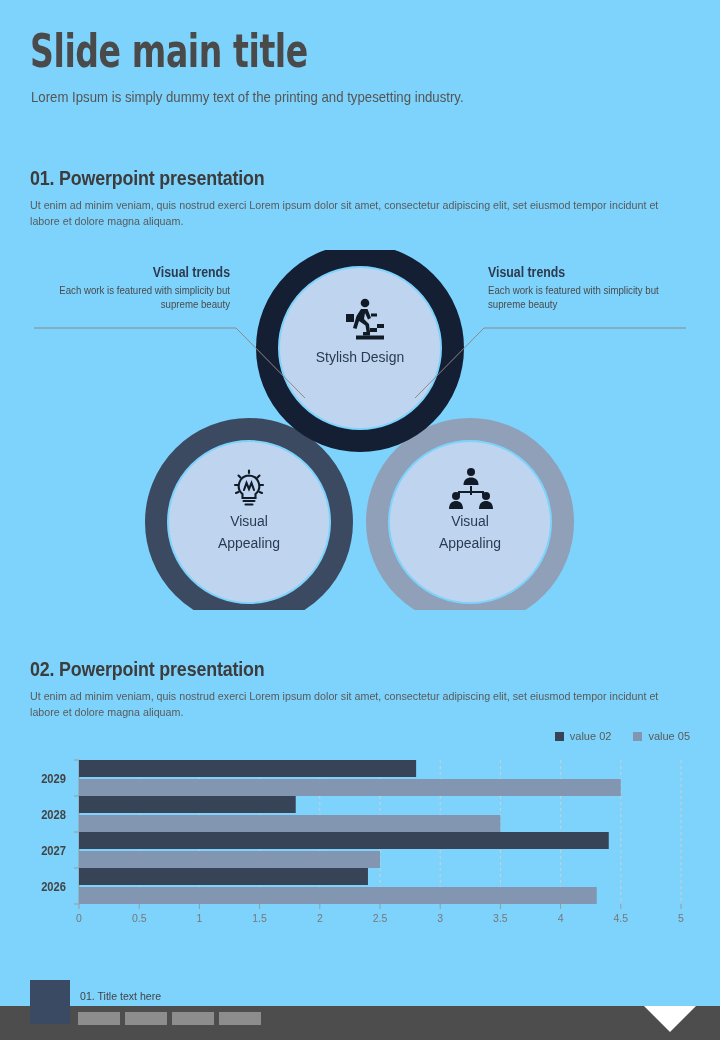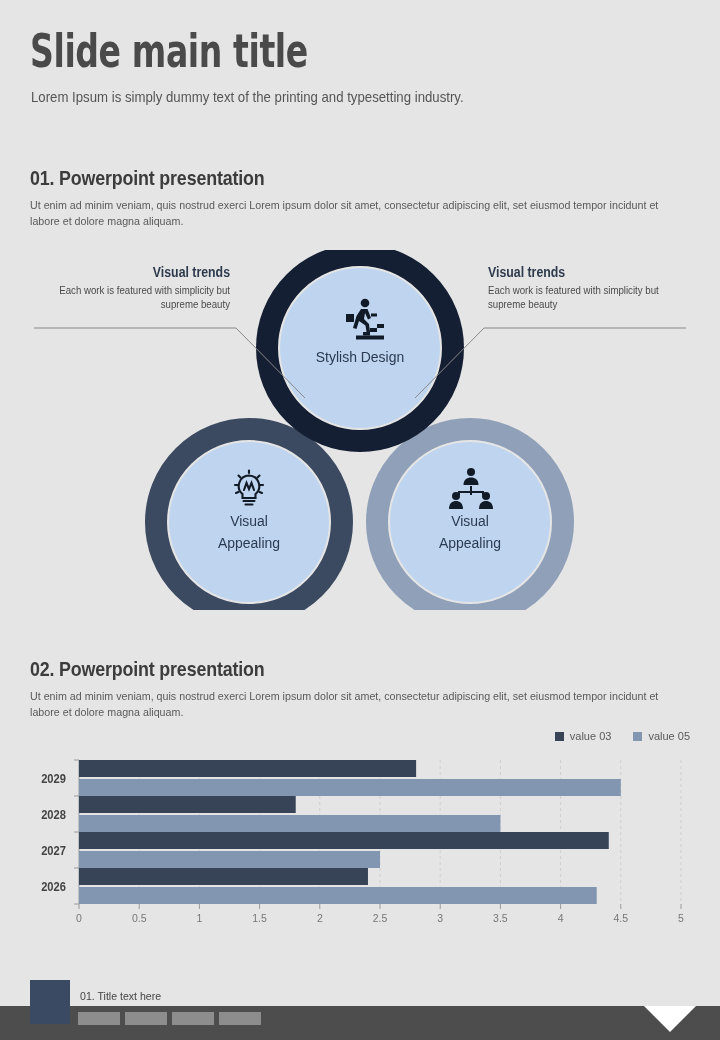--- a/index.html
+++ b/index.html
@@ -2,21 +2,21 @@
 <html><head>
 <meta charset="utf-8">
 <style>
   * { box-sizing: border-box; margin: 0; padding: 0; }
   html, body {
     width: 720px; height: 1040px;
     background: #ffffff;
     font-family: "Liberation Sans", sans-serif;
     overflow: hidden;
   }
-  .slide { position: relative; width: 720px; height: 1040px; background: #e5e5e5; }
+  .slide { position: relative; width: 720px; height: 1040px; background: #7dd3fc; }
 
   
   .slide-title {
     position: absolute; left: 30px; top: 24px;
     font-size: 46px; line-height: 54px;
     font-weight: bold; color: #4a4a4a;
     font-family: "DejaVu Sans Condensed", "Liberation Sans Narrow", "Liberation Sans", sans-serif;
     transform: scaleX(0.80); transform-origin: left center;
     letter-spacing: -0.5px; white-space: nowrap;
   }
@@ -212,21 +212,21 @@
       <span>Appealing</span>
     </div>
   </div>
 
   <div class="section-head" id="sec2-head">02. Powerpoint presentation</div>
   <div class="section-body" id="sec2-body">Ut enim ad minim veniam, quis nostrud exerci  Lorem ipsum dolor sit amet, consectetur adipiscing elit, set eiusmod tempor incidunt et labore et dolore magna aliquam.</div>
 
   <div class="legend">
     <div class="legend-item">
       <span class="legend-swatch" id="sw0" style="background: rgb(55, 67, 87);"></span>
-      <span>value 03</span>
+      <span>value 02</span>
     </div>
     <div class="legend-item">
       <span class="legend-swatch" id="sw1" style="background: rgb(130, 150, 178);"></span>
       <span>value 05</span>
     </div>
   </div>
 
   <div class="chart">
     <svg id="chart-svg" width="720" height="180">
         <line x1="79" y1="152" x2="79" y2="157" stroke="#9a9a9a" stroke-width="1"></line>

